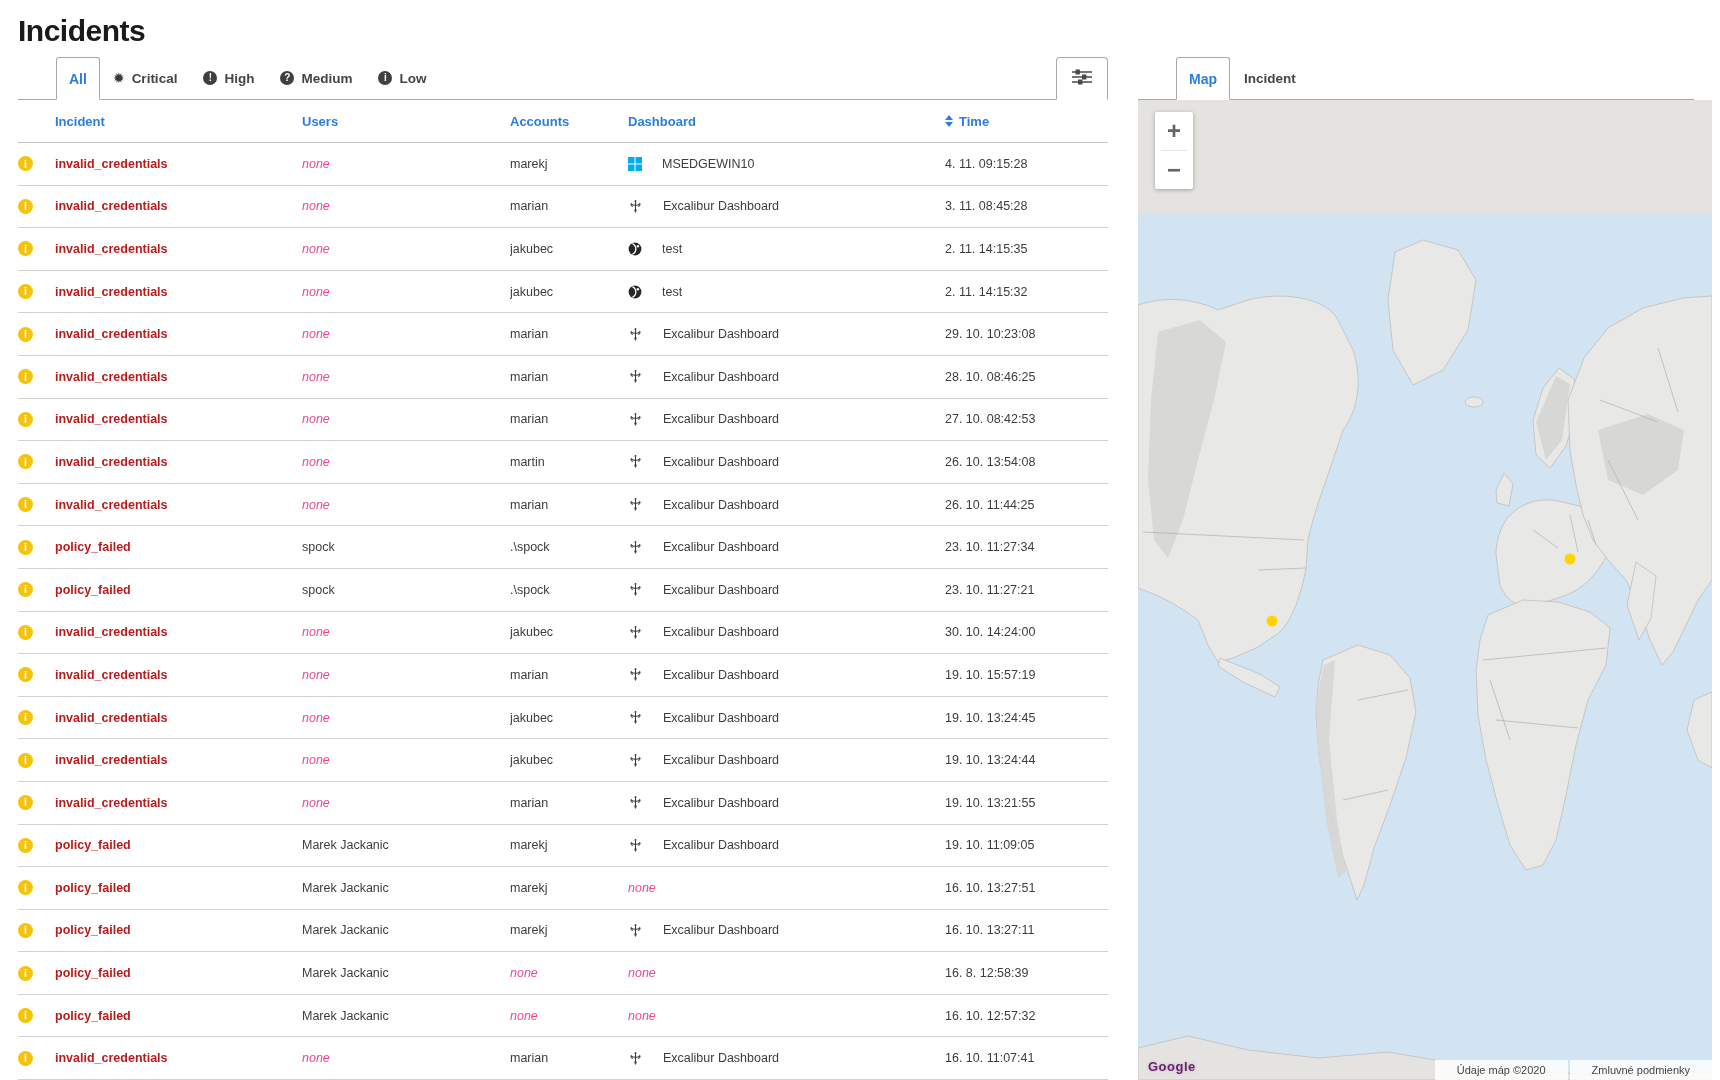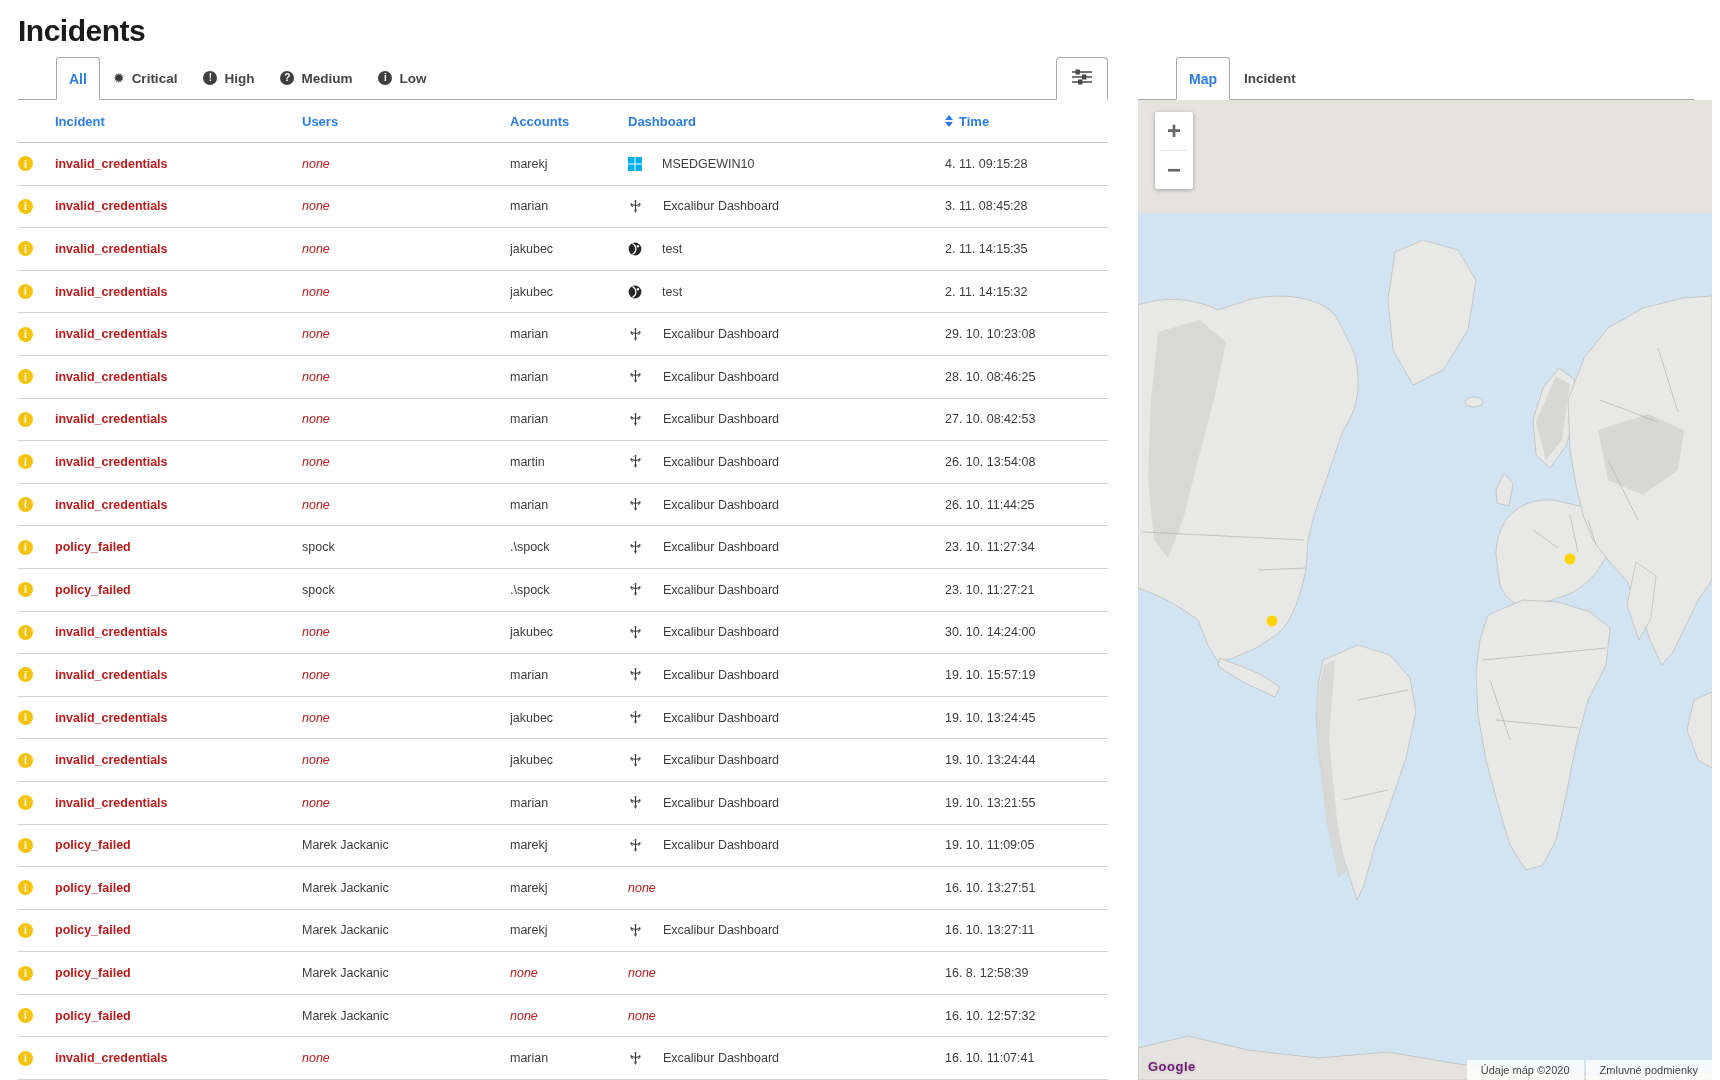--- a/index.html
+++ b/index.html
@@ -32,21 +32,21 @@
   .th { color:#2b7de2; font-weight:700; font-size:13px; display:flex; align-items:center; cursor:pointer; }
   .sort { display:inline-flex; flex-direction:column; gap:2px; margin-right:6px; }
   .sort .up { width:0; height:0; border-left:4px solid transparent; border-right:4px solid transparent;
               border-bottom:5px solid #2b7de2; }
   .sort .dn { width:0; height:0; border-left:4px solid transparent; border-right:4px solid transparent;
               border-top:5px solid #2b7de2; }
 
   .row { display:grid; grid-template-columns:37px 247px 208px 118px 317px 1fr; height:42.6px;
          align-items:center; border-bottom:1px solid #d2d2d2; }
   .cell { font-size:12.5px; color:#3d3d3d; overflow:hidden; white-space:nowrap; }
-  .cell.none { color:#b91c1c; font-style:italic; }
+  .cell.none { color:#ec4899; font-style:italic; }
   .c-incident { font-weight:700; color:#b91c1c; }
   .c-computer { display:flex; align-items:center; gap:20px; }
   .sev-dot { width:15px; height:15px; border-radius:50%; background:#f5c30c; color:#fff;
              font-weight:700; font-size:10.5px; display:flex; align-items:center; justify-content:center;
              line-height:1; }
 
   
   .right-panel { position:absolute; left:1138px; top:57px; width:556px; }
   .map-tab-label { display:flex; align-items:center; padding:0 14px; font-weight:700;
                    font-size:13.5px; color:#454545; cursor:pointer; }
@@ -60,21 +60,21 @@
               font-weight:700; color:#666; cursor:pointer; line-height:1; }
   .zoom-div { height:1px; background:#e6e6e6; margin:0 6px; }
 
   .marker { position:absolute; width:11px; height:11px; border-radius:50%; background:#ffd400;
             transform:translate(-50%,-50%); cursor:pointer; }
 
   .google-logo { position:absolute; left:10px; bottom:6px; font-size:13px; font-weight:700;
                  color:#701a75; letter-spacing:.5px; text-shadow:0 0 3px rgba(0,0,0,.18); cursor:pointer; }
   .attribution { position:absolute; right:0; bottom:0; display:flex; gap:2px; font-size:11px;
                  color:#444; }
-  .attribution span { background:rgba(255,255,255,.85); padding:4px 14px; white-space:nowrap; cursor:pointer; }
+  .attribution span { background:rgba(255,255,255,.85); padding:4px 22px; white-space:nowrap; cursor:pointer; }
 </style>
 </head>
 <body>
 
 <div class="app">
 
   <h1 class="page-title">Incidents</h1>
 
   <div class="left-panel">
 

